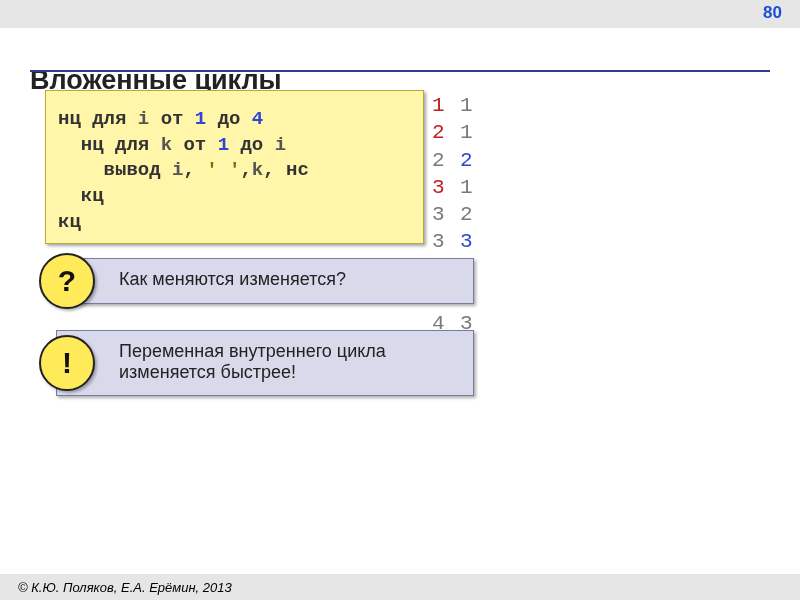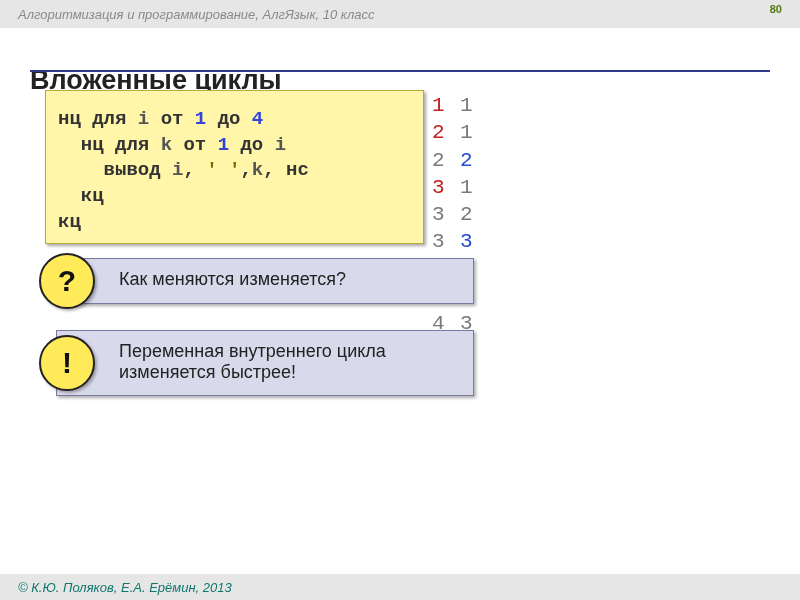--- a/index.html
+++ b/index.html
@@ -23,22 +23,22 @@
     font-style: italic;
     color: #8a8a8a;
     font-size: 13px;
   }
   .pg-num {
     position: absolute;
     right: 18px;
     top: 3px;
     font-weight: bold;
     font-style: normal;
-    color: #4d7c0f;
-    font-size: 11px;
+    color: #1d4ed8;
+    font-size: 17px;
   }
   .slide-title {
     position: absolute;
     left: 30px;
     top: 34px;
     font-size: 27px;
     font-weight: bold;
     color: #222;
     margin-top: 31px;
   }
@@ -122,30 +122,29 @@
   #callout-e { top: 330px; height: 44px; }
   .footer-bar {
     position: absolute;
     left: 0; right: 0; bottom: 0;
     height: 26px;
     background: #e6e6e6;
     display: flex;
     justify-content: space-between;
     align-items: center;
     font-style: italic;
-    color: #0f766e;
+    color: #000000;
     font-size: 13px;
     padding: 0 16px 0 18px;
   }
 </style>
 </head>
 <body>
 
 <div class="header-bar">
-  <span>Алгоритмизация и программирование, АлгЯзык, 10 класс</span>
   <span class="pg-num">80</span>
 </div>
 
 <div class="slide-title">Вложенные циклы</div>
 <div class="title-rule"></div>
 
 <div class="codebox"><span>нц для </span><span class="cb-gray">i</span><span> от </span><span class="cb-blue">1</span><span> до </span><span class="cb-blue">4</span>
 <span>  нц для </span><span class="cb-gray">k</span><span> от </span><span class="cb-blue">1</span><span> до </span><span class="cb-gray">i</span>
 <span>    вывод </span><span class="cb-gray">i</span><span>,</span><span class="cb-olive"> ' '</span><span>,</span><span class="cb-gray">k</span><span>, нс</span>
 <span>  кц</span>

